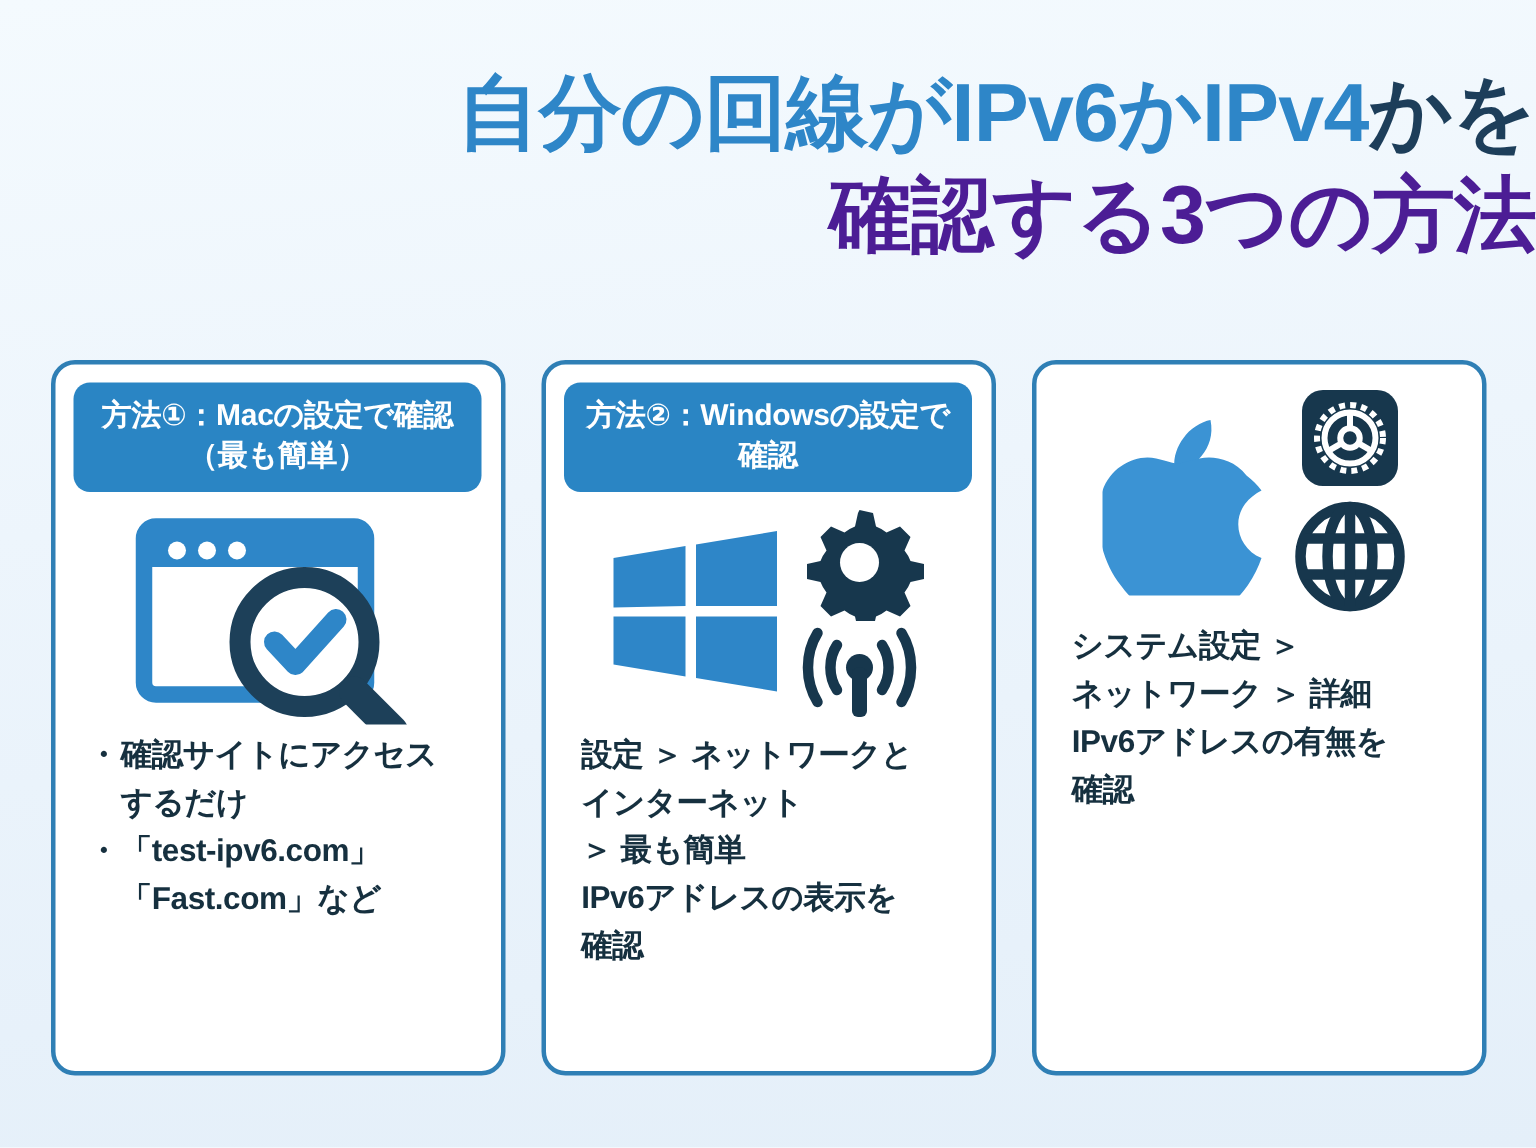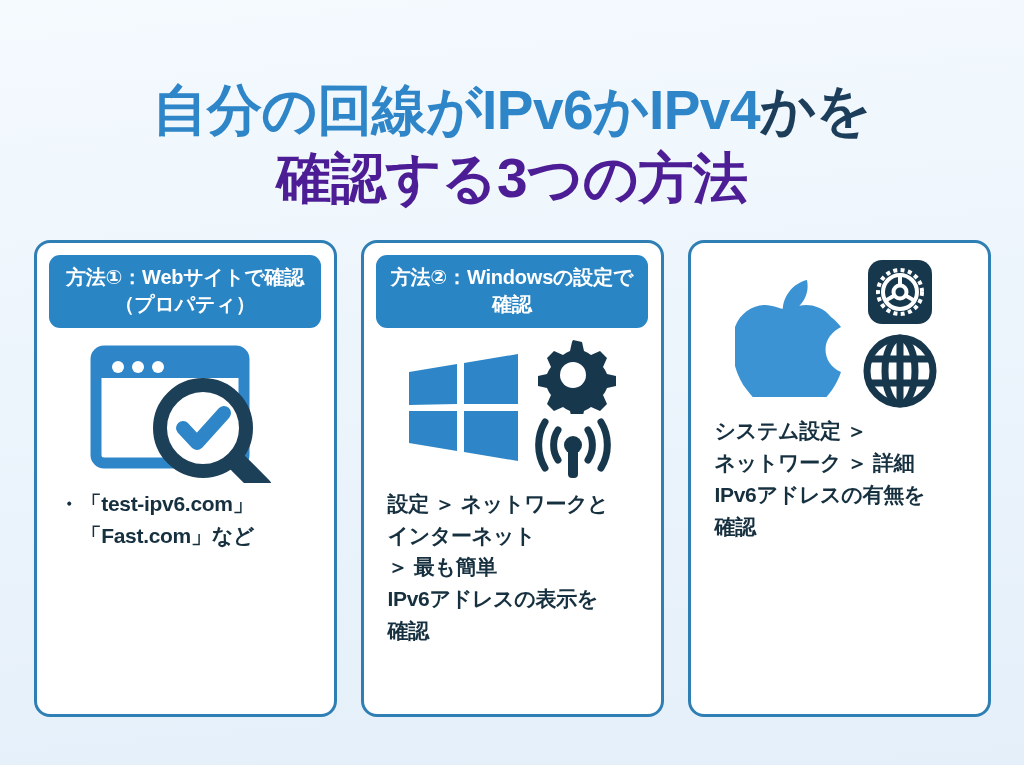--- a/index.html
+++ b/index.html
@@ -17,22 +17,22 @@
 
   .poster {
     position: relative;
     width: 1024px;
     height: 765px;
     box-sizing: border-box;
   }
 
   
   .title-block {
-    padding-top: 79px;
-    text-align: center;
+    padding-top: 44px;
+    text-align: right;
     line-height: 1.16;
   }
   .title-line {
     font-size: 55px;
     font-weight: 700;
     letter-spacing: -0.5px;
     white-space: nowrap;
   }
   .title-line-2 {
     font-size: 55px;
@@ -137,41 +137,42 @@
 <div class="poster">
 
   <div class="title-block">
     <div class="title-line"><span class="t-blue">自分の回線が</span><span class="t-blue">IPv6かIPv4</span><span class="t-navy">かを</span></div>
     <div class="title-line-2">確認する3つの方法</div>
   </div>
 
   <div class="cards">
 
     <div class="card">
-      <div class="card-header">方法①：Webサイトで確認（プロパティ）</div>
+      <div class="card-header">方法①：Macの設定で確認（最も簡単）</div>
 
       <div class="icon-area c1">
         <svg width="190" height="150" viewBox="0 0 190 150">
 
           <path d="M14 18 h132 a8 8 0 0 1 8 8 v96 a8 8 0 0 1 -8 8 h-132 a8 8 0 0 1 -8 -8 v-96 a8 8 0 0 1 8 -8 z" fill="none" stroke="#2e86c8" stroke-width="11"></path>
           <rect x="11" y="23" width="138" height="22" fill="#2e86c8"></rect>
           <circle cx="28" cy="34" r="6" fill="#ffffff"></circle>
           <circle cx="48" cy="34" r="6" fill="#ffffff"></circle>
           <circle cx="68" cy="34" r="6" fill="#ffffff"></circle>
 
           <g>
             <circle cx="113" cy="95" r="43" fill="#ffffff" stroke="#1d4059" stroke-width="14"></circle>
             <path d="M146 128 L172 154" stroke="#1d4059" stroke-width="20" stroke-linecap="round"></path>
             <path d="M93 95 l14 15 l27 -30" fill="none" stroke="#2e86c8" stroke-width="14" stroke-linecap="round" stroke-linejoin="round"></path>
           </g>
         </svg>
       </div>
 
       <div class="card-body">
         <ul class="bullet-list">
+          <li>確認サイトにアクセスするだけ</li>
           <li>「test-ipv6.com」「Fast.com」など</li>
         </ul>
       </div>
     </div>
 
     <div class="card">
       <div class="card-header">方法②：Windowsの設定で確認</div>
 
       <div class="icon-area c2">
         <svg width="120" height="120" viewBox="0 0 120 120">

